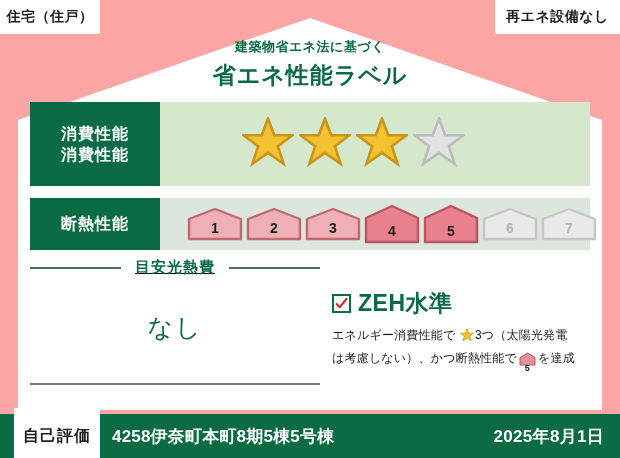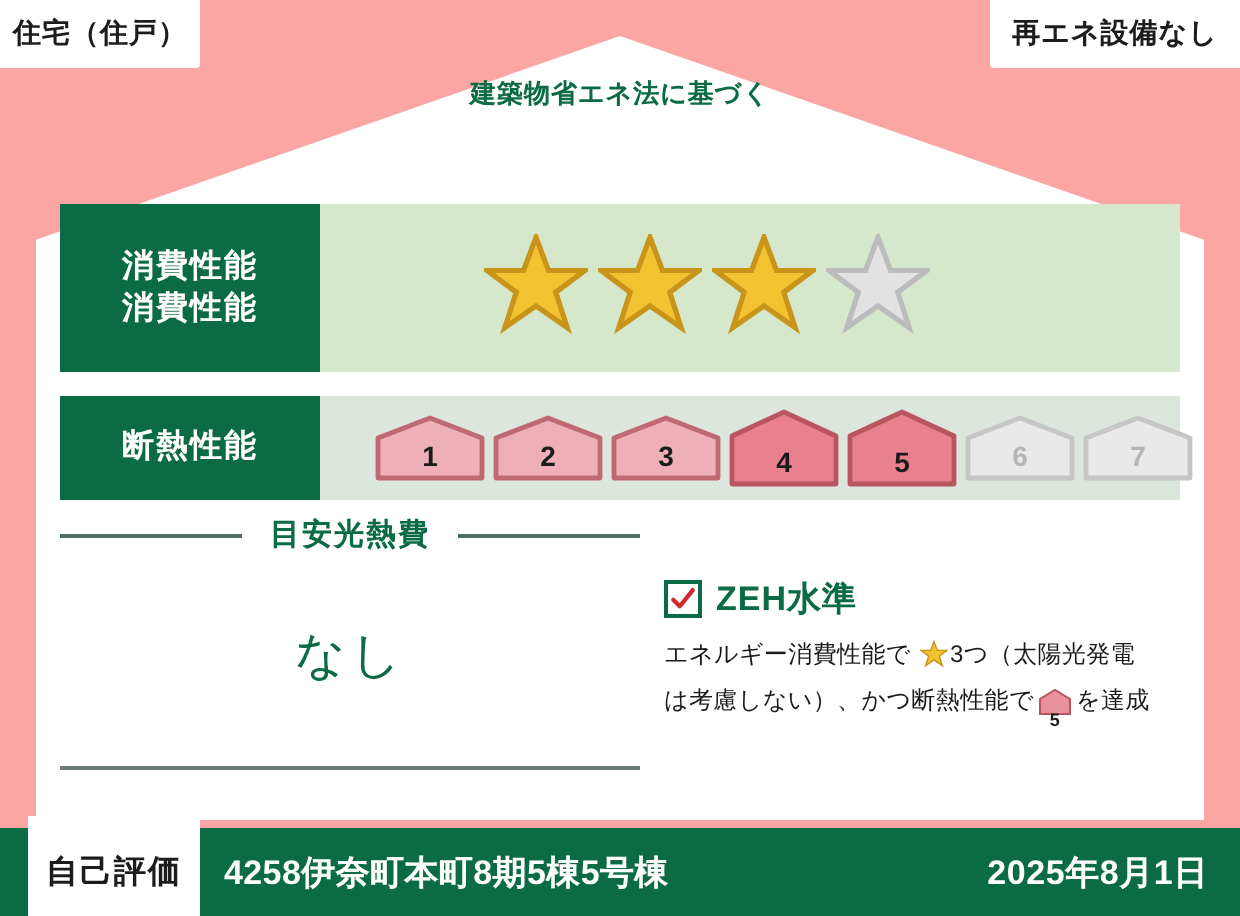--- a/index.html
+++ b/index.html
@@ -85,21 +85,21 @@
   .house-chip svg{display:block;}
   .house-chip .chip-num{
     position:absolute;left:0;right:0;bottom:5px;text-align:center;
     font-size:14px;font-weight:bold;color:#1b1b1b;
   }
   .house-chip.off .chip-num{color:#b5b5b5;}
 
   
   #cost-block{position:absolute;left:30px;top:258px;width:290px;}
   #cost-head{
-    display:flex;align-items:center;gap:14px;
+    display:flex;align-items:center;gap:14px;text-decoration:underline;
   }
   #cost-head .rule{flex:1 1 auto;height:2px;background:#4e6e63;}
   #cost-title{
     color:#0a6b44;font-weight:bold;font-size:15px;letter-spacing:1px;
     white-space:nowrap;
   }
   #cost-value{
     margin-top:34px;text-align:center;
     color:#0a6b44;font-weight:normal;font-size:25px;letter-spacing:2px;
   }
@@ -108,21 +108,21 @@
   }
 
   
   #zeh-block{position:absolute;left:332px;top:288px;width:255px;}
   #zeh-head{display:flex;align-items:center;gap:7px;}
   #zeh-check{
     width:19px;height:19px;border:2px solid #0a6b44;background:#fff;
     box-sizing:border-box;position:relative;flex:0 0 auto;
   }
   #zeh-check svg{position:absolute;left:1px;top:1px;}
-  #zeh-title{color:#0a6b44;font-weight:bold;font-size:17px;letter-spacing:0.5px;}
+  #zeh-title{color:#0a6b44;font-weight:bold;font-size:23px;letter-spacing:0.5px;}
   #zeh-desc{
     margin-top:7px;color:#1b1b1b;font-size:12px;line-height:1.65;
     letter-spacing:0.2px;
   }
   .inline-star{vertical-align:-3px;margin:0 1px;}
   .inline-house{vertical-align:-4px;margin:0 2px;position:relative;display:inline-block;}
   .inline-house .ih-num{
     position:absolute;left:0;right:0;bottom:0px;text-align:center;
     font-size:9px;font-weight:bold;color:#1b1b1b;line-height:1;
   }
@@ -151,20 +151,21 @@
 
 <div id="label-root">
 
   <div class="corner-tag" id="tag-left">住宅（住戸）</div>
   <div class="corner-tag" id="tag-right">再エネ設備なし</div>
 
   <div id="house-panel"></div>
 
   <div id="title-block">
     <div id="title-sub">建築物省エネ法に基づく</div>
+    <div id="title-main">省エネ性能ラベル</div>
   </div>
 
   <div class="rating-row" id="row-energy">
     <div class="row-label">
       <span>消費性能</span>
       <span>消費性能</span>
     </div>
     <div class="row-value" id="stars-container">
         <span class="star star-gold"><svg width="52" height="50" viewBox="0 0 100 96" aria-hidden="true">
             <path class="sbody" d="M50 3 L62 35 L97 35 L69 56 L80 90 L50 69 L20 90 L31 56 L3 35 L38 35 Z"></path>

